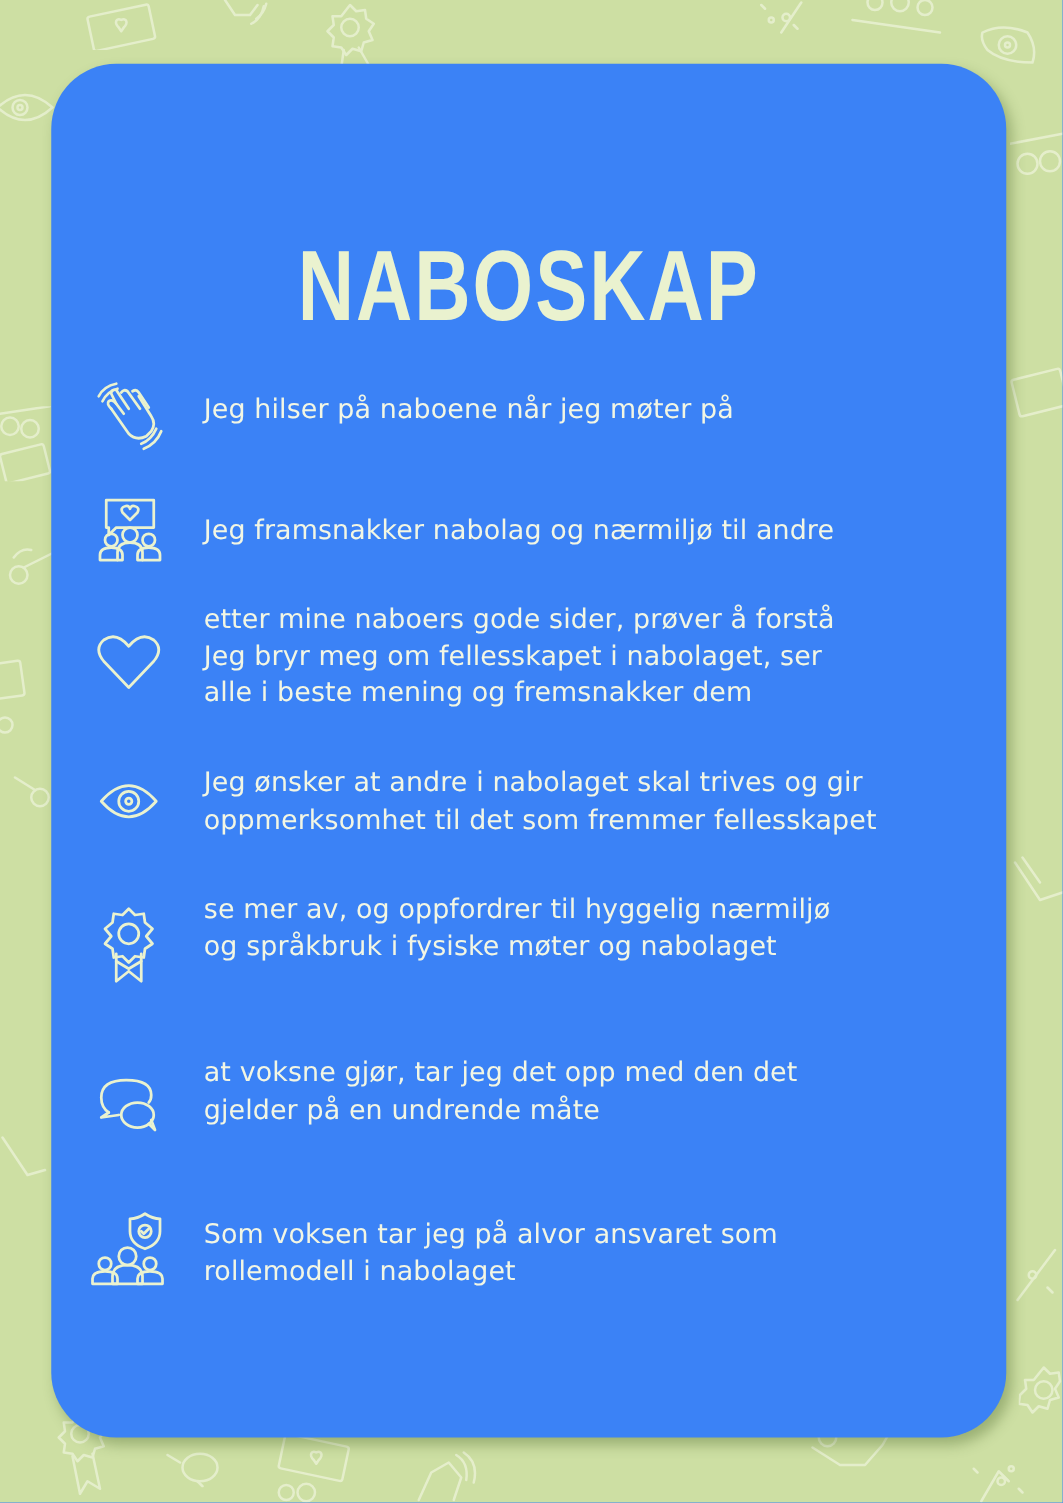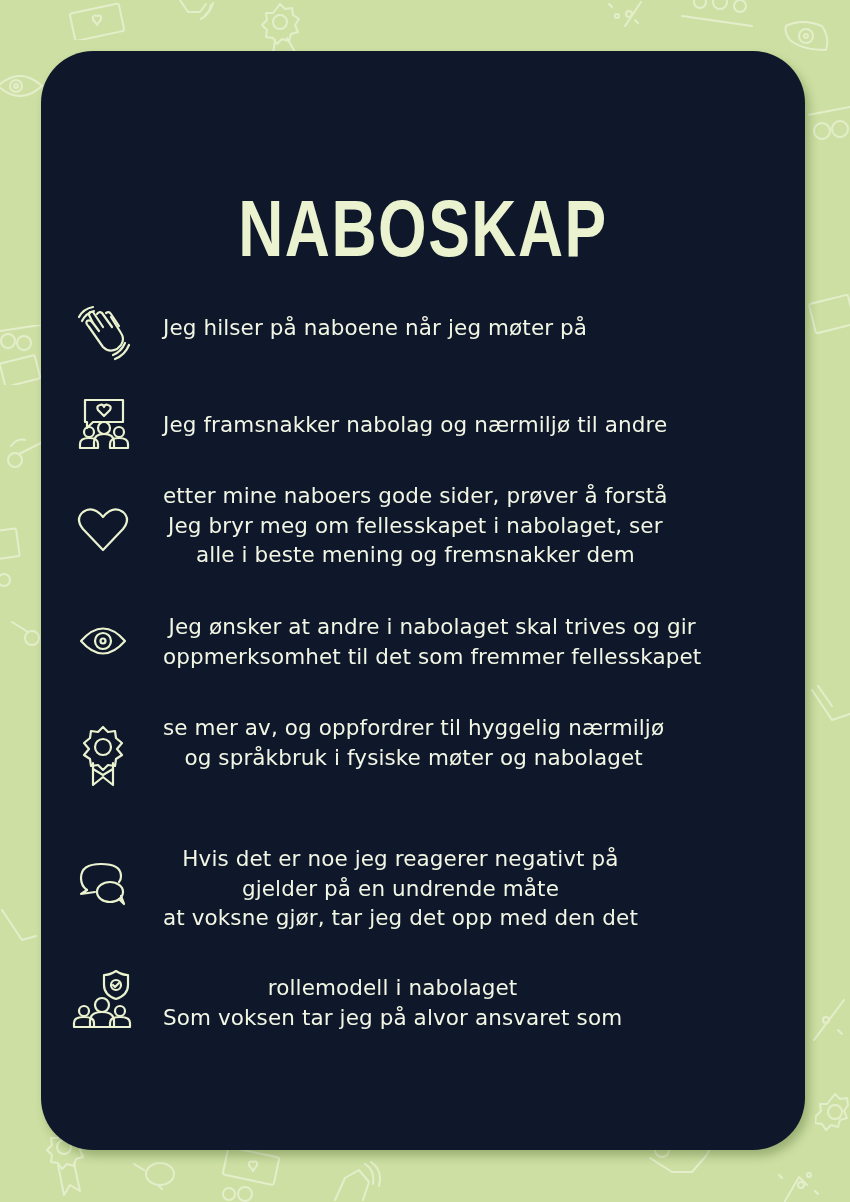--- a/index.html
+++ b/index.html
@@ -27,21 +27,21 @@
       stroke-linecap: round;
       stroke-linejoin: round;
       opacity: 0.85;
     }
     .card {
       position: absolute;
       left: 41px;
       top: 51px;
       width: 764px;
       height: 1099px;
-      background: #0f172a;
+      background: #3b82f6;
       border-radius: 52px;
       box-shadow: 4px 6px 10px rgba(60, 90, 30, 0.35);
     }
     .title {
       position: absolute;
       left: 0;
       right: 0;
       top: 138px;
       text-align: center;
       color: #eaf2cf;
@@ -77,21 +77,20 @@
       top: 0;
       color: #f2f6e4;
       font-family: "DejaVu Sans", sans-serif;
       font-size: 21.5px;
       line-height: 29.5px;
       letter-spacing: 0.1px;
       white-space: nowrap;
     }
     .item .text span {
       display: block;
-      text-align: center;
     }
   </style>
 </head>
 <body>
 
 <div class="bg-pattern">
 
   <svg style="left:68px;top:0px;width:60px;height:40px" viewBox="0 0 60 40">
     <rect x="4" y="8" width="50" height="28" rx="2" transform="rotate(-12 30 22)"></rect>
     <path d="M27 22 c-4 -4 -2 -8 2 -6 c4 -2 6 2 2 6 l-2 3z"></path>
@@ -299,38 +298,37 @@
   <div class="item" style="top:793px">
     <div class="icon" style="left:38px;top:14px;width:48px;height:48px">
       <svg viewBox="0 0 48 48">
         <path d="M8 32 q-6 -4 -6 -12 q0 -14 20 -14 q20 0 20 12 q0 4 -2 6"></path>
         <path d="M8 32 l-6 4 l14 -2"></path>
         <ellipse cx="31" cy="34" rx="13" ry="10"></ellipse>
         <path d="M40 41 l5 5 l-3 -8"></path>
       </svg>
     </div>
     <div class="text">
-      <span>Hvis det er noe jeg reagerer negativt på</span>
+      <span>at voksne gjør, tar jeg det opp med den det</span>
       <span>gjelder på en undrende måte</span>
-      <span>at voksne gjør, tar jeg det opp med den det</span>
     </div>
   </div>
 
   <div class="item" style="top:922px">
     <div class="icon" style="left:31px;top:-4px;width:60px;height:60px">
       <svg viewBox="0 0 60 60">
         <path d="M44 2 q6 4 12 4 v10 q0 10 -12 14 q-12 -4 -12 -14 v-10 q6 0 12 -4z"></path>
         <circle cx="44" cy="16" r="5"></circle>
         <path d="M41 16 l2 2 l4 -4"></path>
         <circle cx="12" cy="42" r="5"></circle>
         <path d="M2 58 v-4 q0 -6 10 -6 q10 0 10 6 v4z"></path>
         <circle cx="30" cy="36" r="7"></circle>
         <path d="M18 58 v-6 q0 -9 12 -9 q12 0 12 9 v6z"></path>
         <circle cx="48" cy="42" r="5"></circle>
         <path d="M38 58 v-4 q0 -6 10 -6 q10 0 10 6 v4z"></path>
       </svg>
     </div>
     <div class="text">
+      <span>Som voksen tar jeg på alvor ansvaret som</span>
       <span>rollemodell i nabolaget</span>
-      <span>Som voksen tar jeg på alvor ansvaret som</span>
     </div>
   </div>
 </div>
 
 </body></html>

